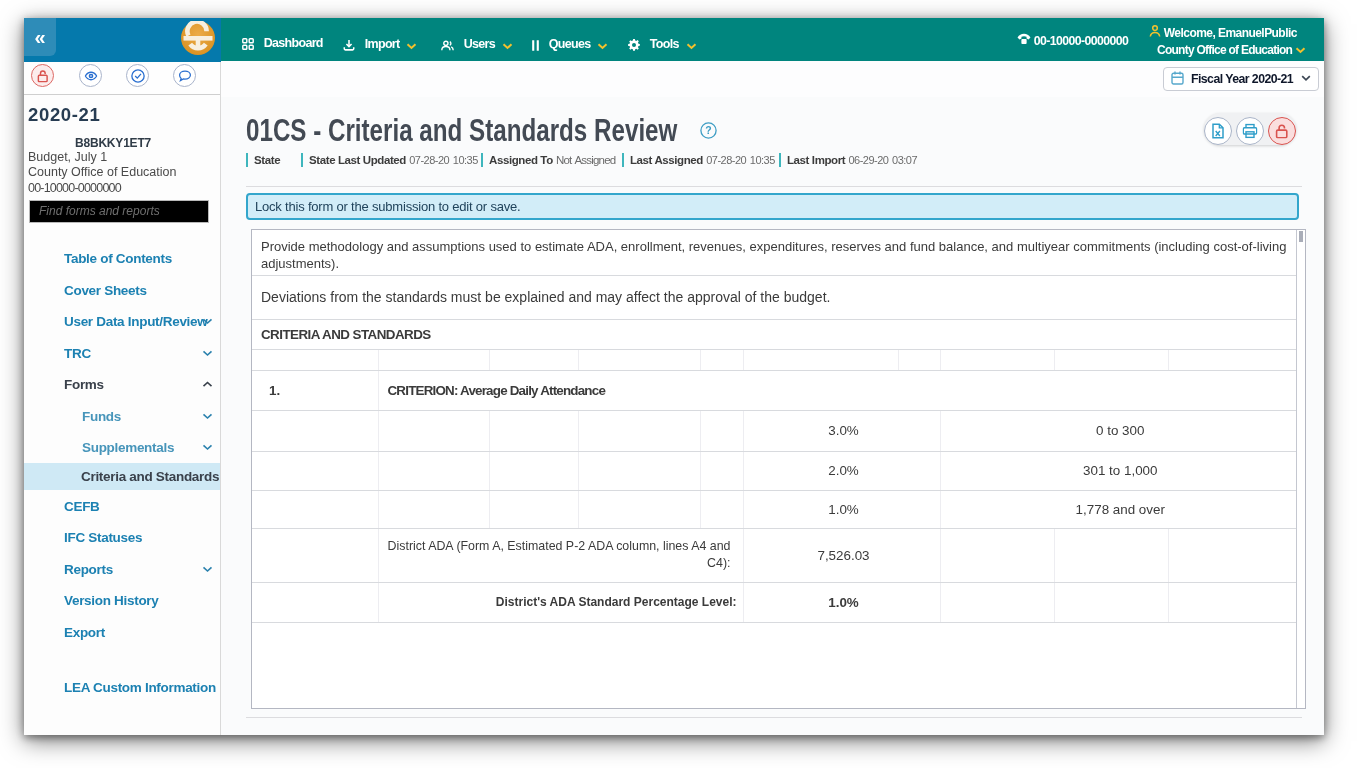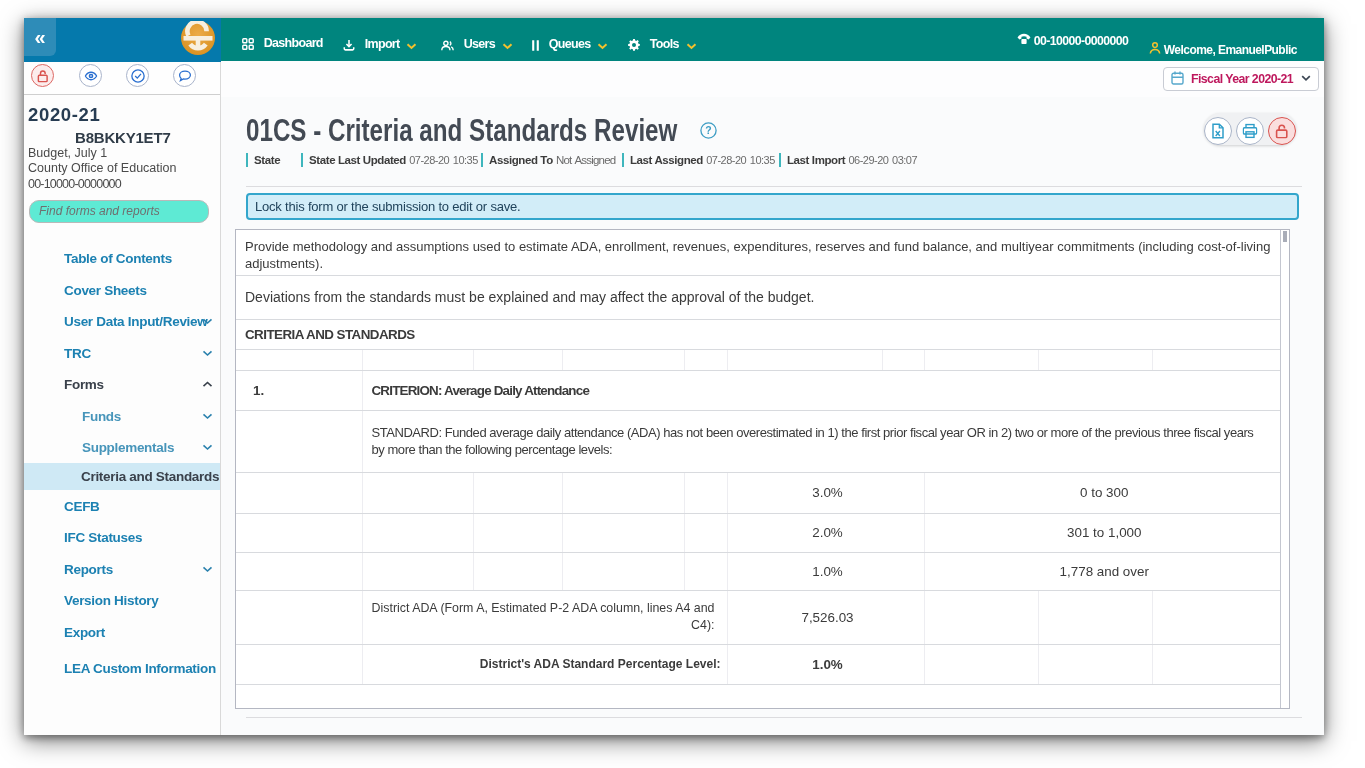--- a/index.html
+++ b/index.html
@@ -16,25 +16,25 @@
   #sb-logo { position:absolute; left:157px; top:3px; }
   #sb-icons { position:absolute; left:0; top:44px; width:196px; height:33px; background:#fefefe;
     border-bottom:1px solid #cfcfcf; }
   .cbtn { position:absolute; top:2px; width:23px; height:23px; border-radius:50%;
     background:#fff; border:1px solid #a9b4cb; }
   .cbtn svg { position:absolute; left:50%; top:50%; transform:translate(-50%,-50%); }
   #cb1 { left:7px; border-color:#dd6864; background:#fcecec; }
   #cb2 { left:55px; } #cb3 { left:102px; } #cb4 { left:149px; }
   #sb-info { position:absolute; left:4px; top:86px; width:190px; color:#4a4a4a; }
   #sb-year { font-size:18.5px; font-weight:bold; color:#273c52; letter-spacing:0.65px; }
-  #sb-id { font-size:15px; font-weight:bold; color:#303c48; margin-top:3px; letter-spacing:-0.2px;padding-left:47px; }
+  #sb-id { font-size:12px; font-weight:bold; color:#303c48; margin-top:10px; letter-spacing:-0.2px;padding-left:47px; }
   .sb-line { font-size:12.5px; color:#4a4a4a; line-height:15.3px; }
   .num { letter-spacing:-0.8px; }
   #sb-search { position:absolute; left:5px; top:182px; width:180px; height:23px;
-    border:1px solid #b9b9b9; border-radius:10px; background:#5eead4;
+    border:1px solid #b9b9b9; border-radius:0; background:#000000;
     font-style:italic; color:#6f6f6f; font-size:12px; line-height:21px; padding-left:9px; }
   #nav { position:absolute; left:0; top:210px; width:197px; }
   .nv { position:absolute; left:5px; letter-spacing:-0.3px; height:26px; line-height:26px; font-size:13.5px;
     font-weight:bold; color:#1c81b2;margin-left:35px; }
   .nv.sub { left:23px; color:#4795ba; }
   .nv.dark { color:#3a414b; }
   .chev { position:absolute; left:178px; width:11px; height:26px; padding-top:9px; }
   .chev svg { display:block; }
   #nv-hl { position:absolute; left:0; width:196px; height:27px; background:#cfe9f5; }
   
@@ -43,41 +43,41 @@
   .menu { position:absolute; top:0; height:43px; line-height:50px; font-size:12.5px; letter-spacing:-0.7px; font-weight:bold;
     color:#fff; white-space:nowrap; }
   .menu svg { vertical-align:-3px; margin-right:7px; }
   .mch { margin-left:7px; vertical-align:1px; }
   #tb-right { position:absolute; left:928px; top:0; font-size:12px; font-weight:bold; white-space:nowrap; }
   #tbr2 { margin-top:3px; margin-left:8px; letter-spacing:-0.75px; }
   #tb-phone { position:absolute; left:796px; top:0; height:43px; line-height:47px; font-size:12.3px; font-weight:bold; letter-spacing:-0.6px; white-space:nowrap;}
   
   #strip { position:absolute; left:197px; top:43px; width:1103px; height:36px; background:#fdfdfe; }
   #fy-btn { position:absolute; right:5px; top:6px; height:24px; border:1px solid #c9ccd4; border-radius:4px;
-    background:#fff; color:#be185d; font-size:12.3px; letter-spacing:-0.55px; font-weight:bold; line-height:22px; padding:0 7px; }
+    background:#fff; color:#0f172a; font-size:12.3px; letter-spacing:-0.55px; font-weight:bold; line-height:22px; padding:0 7px; }
   
   #main { position:absolute; left:197px; top:79px; width:1103px; height:638px; background:#fafbfc; }
   #title { position:absolute; left:25px; top:16px; font-size:31px; font-weight:bold; color:#434a54; transform-origin:0 0; transform:scaleX(0.78); white-space:nowrap; }
   #help { position:absolute; left:479px; top:25px; }
   #pill { position:absolute; right:28px; top:16px; width:92px; height:32px; background:#f0f1f3;
     border-radius:17px; box-shadow:0 1px 3px rgba(0,0,0,.18); }
   .pbtn { position:absolute; top:4px; width:28px; height:28px; border-radius:50%; background:#fff;
     border:1px solid #a9b4c8; }
   .pbtn svg { position:absolute; left:50%; top:50%; transform:translate(-50%,-50%); }
   #pb1 { left:0px; } #pb2 { left:32px; }
   #pb3 { left:64px; border-color:#d9534f; background:#fadede; }
   #meta { position:absolute; left:0; top:56px; height:15px; font-size:11.5px; color:#6b6b6b; }
   .mi { position:absolute; top:0; border-left:2px solid #3eb6bd; padding-left:6px; height:14px; line-height:14px; white-space:nowrap; }
   .mi b { color:#3c3c3c; letter-spacing:-0.4px; }
   .dv { font-size:11px; letter-spacing:-0.5px; word-spacing:1px; }
   #divider { position:absolute; left:25px; top:89px; width:1056px; height:1px; background:#dcdcdf; }
   #lockbar { position:absolute; left:25px; top:96px; width:1053px; height:27px; background:#d2edf8;
     border:2px solid #33a6cc; border-radius:4px; font-size:13px; letter-spacing:-0.2px; color:#21445c; line-height:23px; padding-left:7px; }
   
-  #tblwrap { position:absolute; left:14px; top:132px; width:1055px; height:480px;
+  #tblwrap { position:absolute; left:30px; top:132px; width:1055px; height:480px;
     border:1px solid #b4b7c2; background:#fff; overflow:hidden; }
   #scroll { position:absolute; right:0; top:0; width:9px; height:478px; border-left:1px solid #c4c7d0; background:#fff; }
   #thumb { position:absolute; right:2px; top:1px; width:4px; height:11px; background:#a9adb8; }
   table { border-collapse:collapse; table-layout:fixed; width:1044px; }
   td { border-bottom:1px solid #d8dade; border-right:1px solid #ededf1; font-size:13.4px; color:#3b3b3b;
     padding:2px 5px 2px 9px; vertical-align:middle; overflow:hidden; line-height:17px; }
   td:last-child { border-right:none; }
   tr.noint td { border-right:none; }
   td.ctr { text-align:center; }
   td.rt { text-align:right; padding-right:12px; overflow:visible; }
@@ -125,21 +125,21 @@
           <path fill="#fff" d="M6.8 0h2.4l.4 1.9 1.5.6L12.7 1.4l1.7 1.7-1.1 1.6.6 1.5 1.9.4v2.4l-1.9.4-.6 1.5 1.1 1.6-1.7 1.7-1.6-1.1-1.5.6-.4 1.9H6.8l-.4-1.9-1.5-.6-1.6 1.1-1.7-1.7 1.1-1.6-.6-1.5L.2 9.2V6.8l1.9-.4.6-1.5L1.6 3.3l1.7-1.7 1.6 1.1 1.5-.6z"></path>
           <circle cx="8" cy="8" r="2.7" fill="#00857e"></circle>
         </svg> Tools<span class="mch"><svg width="11" height="7" viewBox="0 0 11 7">
             <path d="M1.5 1.3l4 3.7 4-3.7" fill="none" stroke="#f2c12e" stroke-width="2"></path>
           </svg></span></span>
     <span id="tb-phone"><svg width="14" height="12" viewBox="0 0 16 13">
           <path fill="#fff" d="M0.6 4.8C2.5 2 4.9 0.6 8 0.6S13.5 2 15.4 4.8L13.2 7l-2.3-1.2V3.9C10 3.5 9 3.3 8 3.3s-2 .2-2.9.6v1.9L2.8 7z"></path>
           <rect x="5" y="6.6" width="6" height="5.6" rx="1" fill="#fff"></rect>
         </svg> 00-10000-0000000</span>
     <div id="tb-right">
-      <div style="margin-top:24px;letter-spacing:-0.55px;"><svg width="12" height="12" viewBox="0 0 12 12">
+      <div style="margin-top:7px;letter-spacing:-0.55px;"><svg width="12" height="12" viewBox="0 0 12 12">
             <g fill="none" stroke="#f2c12e" stroke-width="1.5">
               <circle cx="6" cy="3.1" r="2.3"></circle>
               <path d="M1.3 11.5c.4-2.6 2.2-4 4.7-4s4.3 1.4 4.7 4"></path>
             </g>
           </svg> Welcome, EmanuelPublic</div>
       <div id="tbr2">County Office of Education <span style="letter-spacing:0"><svg width="11" height="7" viewBox="0 0 11 7">
               <path d="M1.5 1.3l4 3.7 4-3.7" fill="none" stroke="#f2c12e" stroke-width="2"></path>
             </svg></span></div>
     </div>
   </div>
@@ -227,24 +227,20 @@
               <td></td>
               <td></td>
               <td></td>
               <td></td>
               <td></td>
             </tr>
       <tr style="height:40px;">
               <td style="padding-left:17px;"><b>1.</b></td>
               <td colspan="9" style="letter-spacing:-0.8px;"><b>CRITERION: Average Daily Attendance</b></td>
             </tr>
-      <tr style="height:62px;">
-              <td></td>
-              <td colspan="9" style="font-size:13px;letter-spacing:-0.45px;">STANDARD: Funded average daily attendance (ADA) has not been overestimated in 1) the first prior fiscal year OR in 2) two or more of the previous three fiscal years<br>by more than the following percentage levels:</td>
-            </tr>
       <tr style="height:41px;">
               <td></td>
               <td></td>
               <td></td>
               <td></td>
               <td></td>
               <td colspan="2" class="ctr">3.0%</td>
               <td colspan="3" class="ctr">0 to 300</td>
             </tr>
       <tr style="height:39px;">
@@ -389,16 +385,16 @@
       <span class="nv" style="top:265.5px;">CEFB</span>
       <span class="nv" style="top:297px;">IFC Statuses</span>
       <span class="nv" style="top:328.5px;">Reports</span>
         <span class="chev" style="top:328.5px;">
           <svg width="11" height="7" viewBox="0 0 11 7">
             <path d="M1.5 1.3l4 3.7 4-3.7" fill="none" stroke="#2a81ad" stroke-width="1.6"></path>
           </svg>
         </span>
       <span class="nv" style="top:360px;">Version History</span>
       <span class="nv" style="top:391.5px;">Export</span>
-      <span class="nv" style="top:428px;">LEA Custom Information</span>
+      <span class="nv" style="top:447px;">LEA Custom Information</span>
     </div>
   </div>
 </div>
 
 </body></html>

